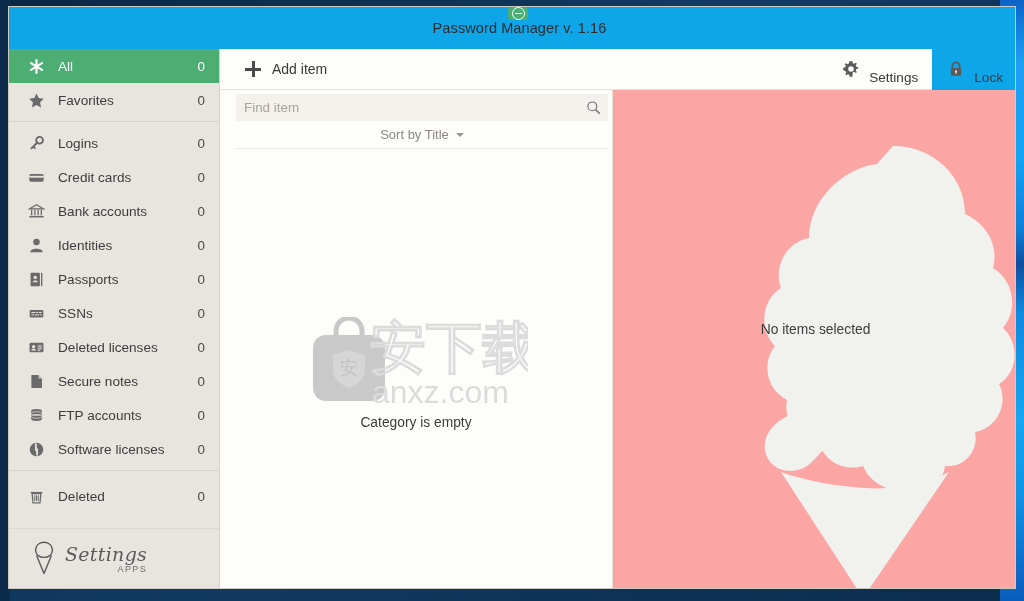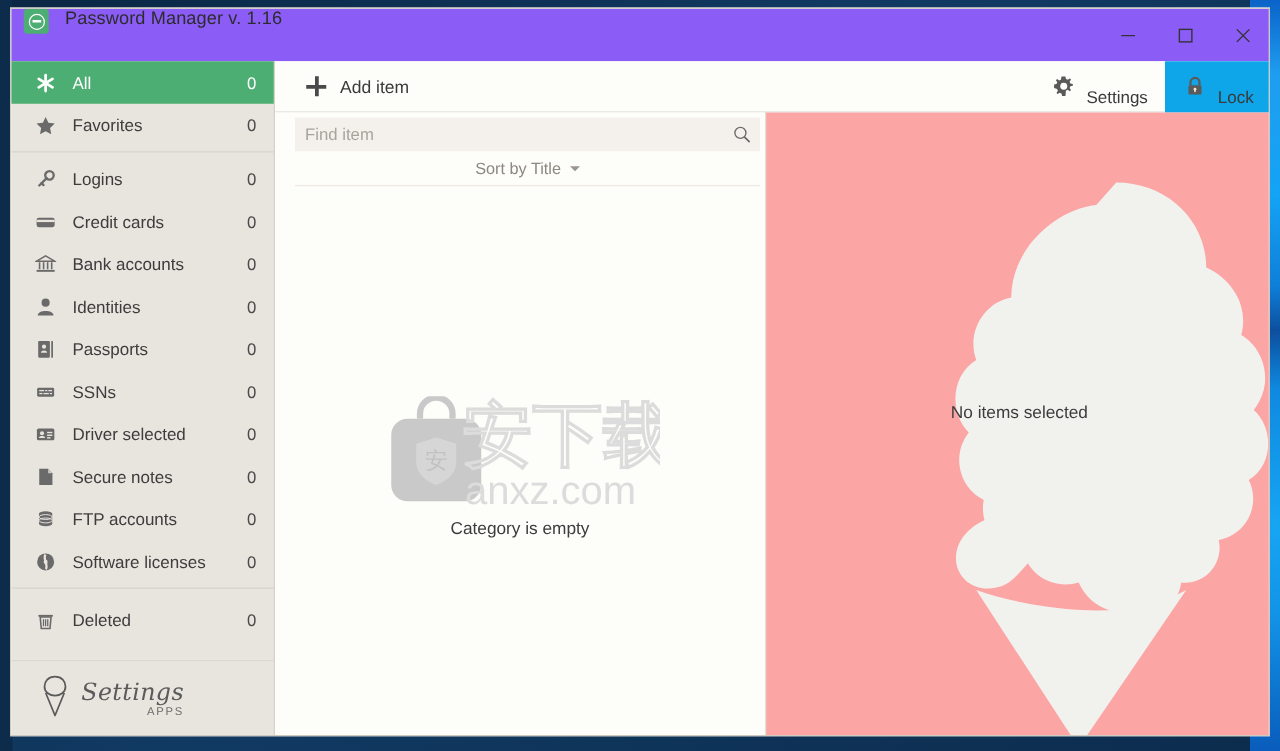--- a/index.html
+++ b/index.html
@@ -28,22 +28,22 @@
     left: 8px; top: 6px;
     width: 1008px; height: 583px;
     background: #fdfdfa;
     border: 1px solid #cfcabf;
     overflow: hidden;
   }
 
   
   .titlebar {
     position: absolute; left: 0; top: 0; width: 1008px; height: 42px;
-    background: #8b5cf6;
-    display: flex; 
+    background: #0ea5e9;
+    display: flex; align-items: center; flex-direction: column;
   }
   .app-icon {
     width: 20px; height: 20px; margin-left: 10px;
     background: #4cae72; border-radius: 3px;
     display: flex; align-items: center; justify-content: center;
   }
   .app-icon .ring {
     width: 13px; height: 13px; border-radius: 50%;
     border: 1.6px solid #ffffff;
     display: flex; align-items: center; justify-content: center;
@@ -337,21 +337,21 @@
           <rect x="1.8" y="4.4" width="16.4" height="11.2" rx="1.6" fill="currentColor"></rect>
           <circle cx="6.6" cy="9" r="1.9" fill="#e8e4de"></circle>
           <path d="M3.7 13.4 C3.7 10.9 9.5 10.9 9.5 13.4 Z" fill="#e8e4de"></path>
           <g fill="#e8e4de">
             <rect x="11.4" y="7.6" width="5" height="1.3"></rect>
             <rect x="11.4" y="10.2" width="5" height="1.3"></rect>
             <rect x="11.4" y="12.6" width="3.2" height="1.3"></rect>
           </g>
         </svg>
       </span>
-      <span class="nav-label">Driver selected</span>
+      <span class="nav-label">Deleted licenses</span>
       <span class="nav-count">0</span>
     </div>
 
     <div class="nav-item">
       <span class="nav-ico">
         <svg width="17" height="17" viewBox="0 0 20 20">
           <path d="M4 2.4 H12.4 L16.4 6.6 V17.6 H4 Z" fill="currentColor"></path>
           <path d="M12.4 2.4 V6.6 H16.4 Z" fill="#cfcac2"></path>
         </svg>
       </span>

